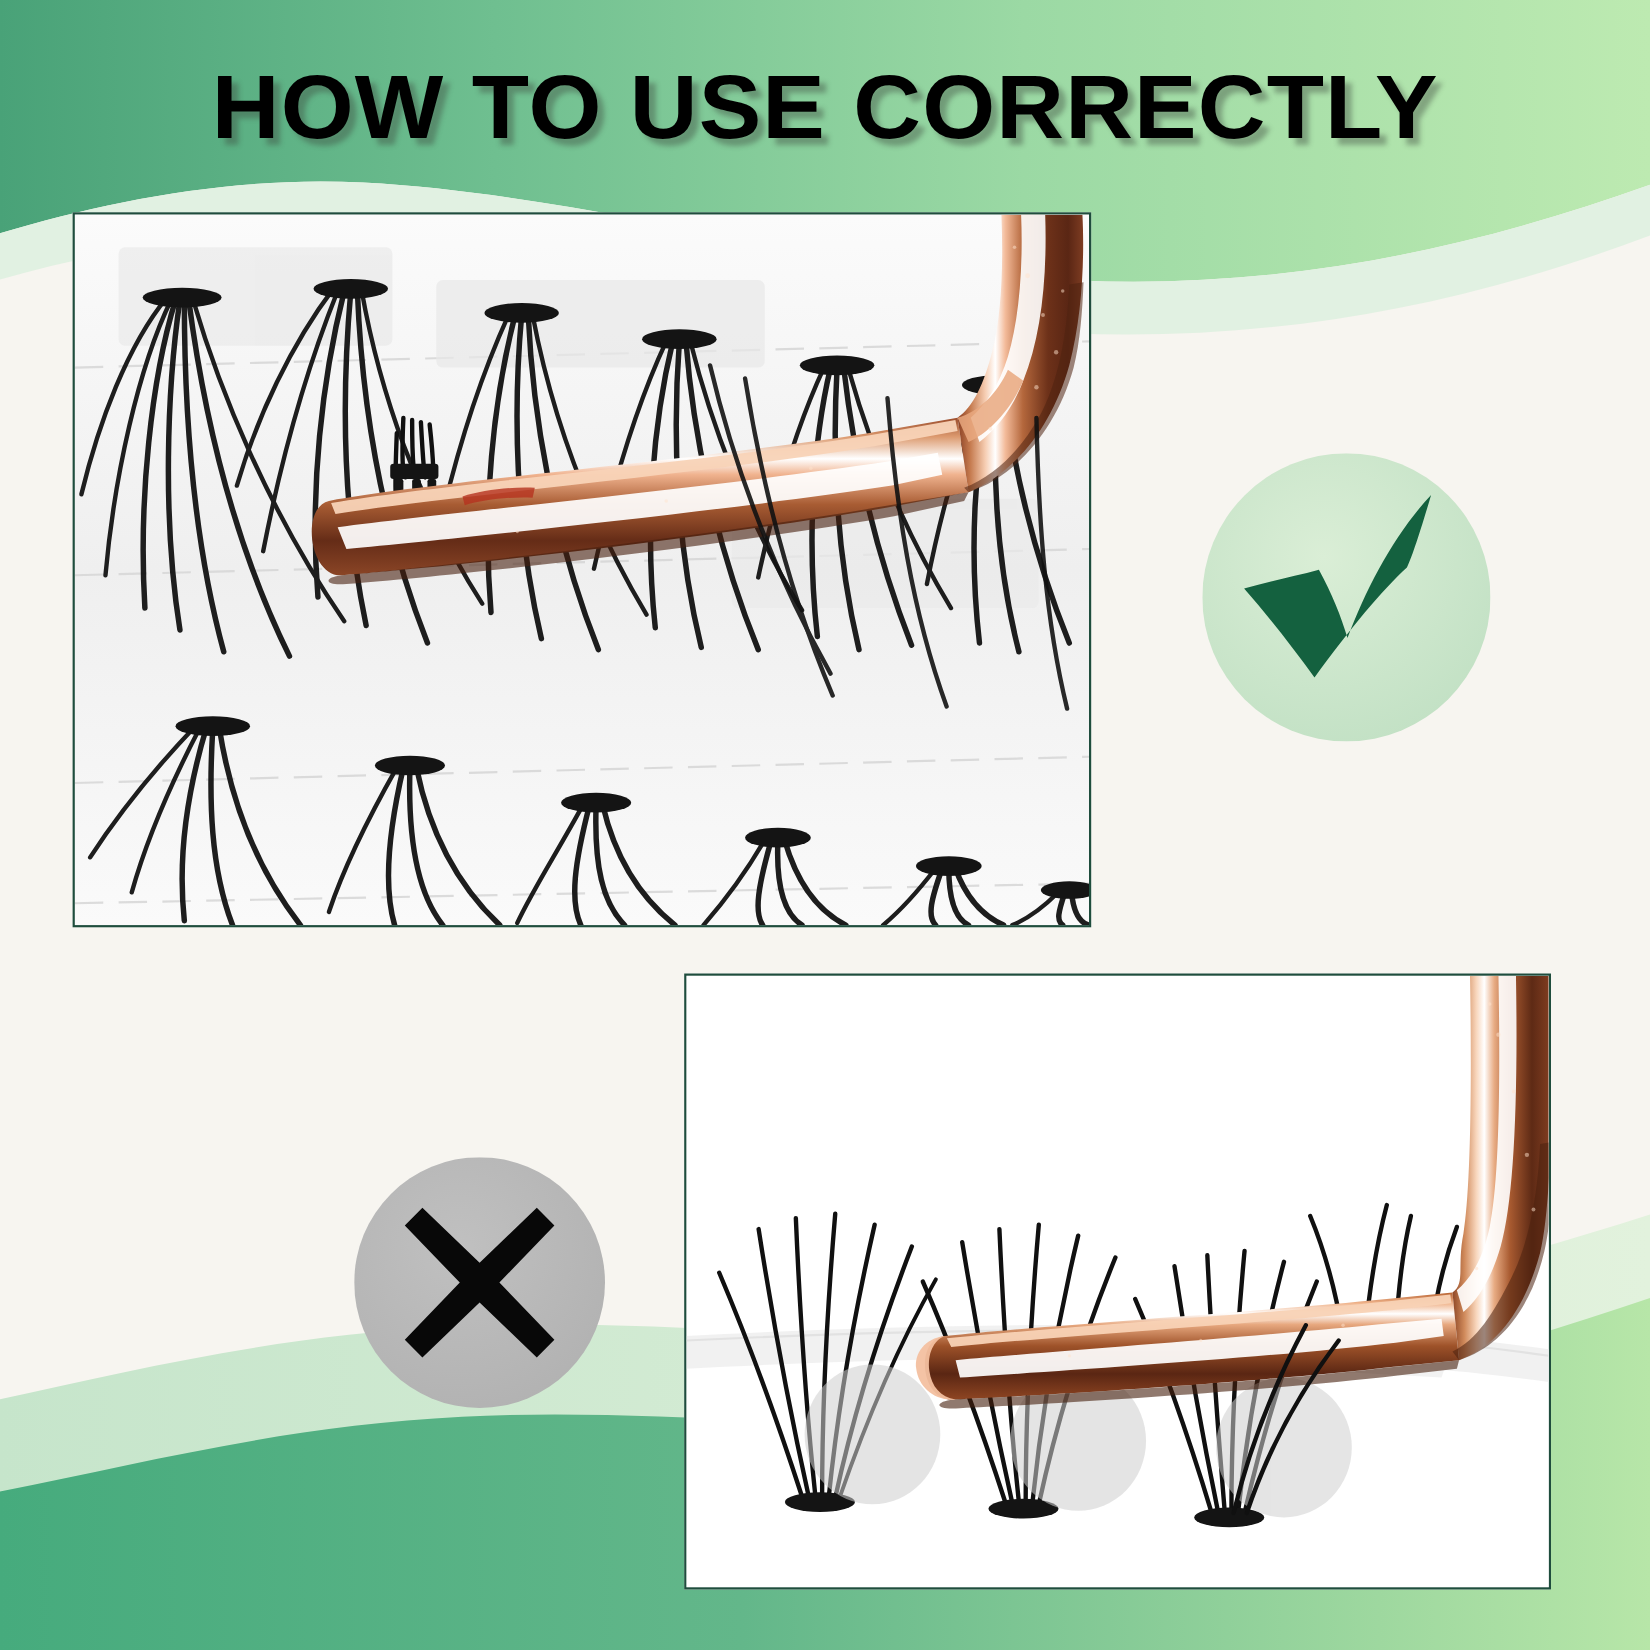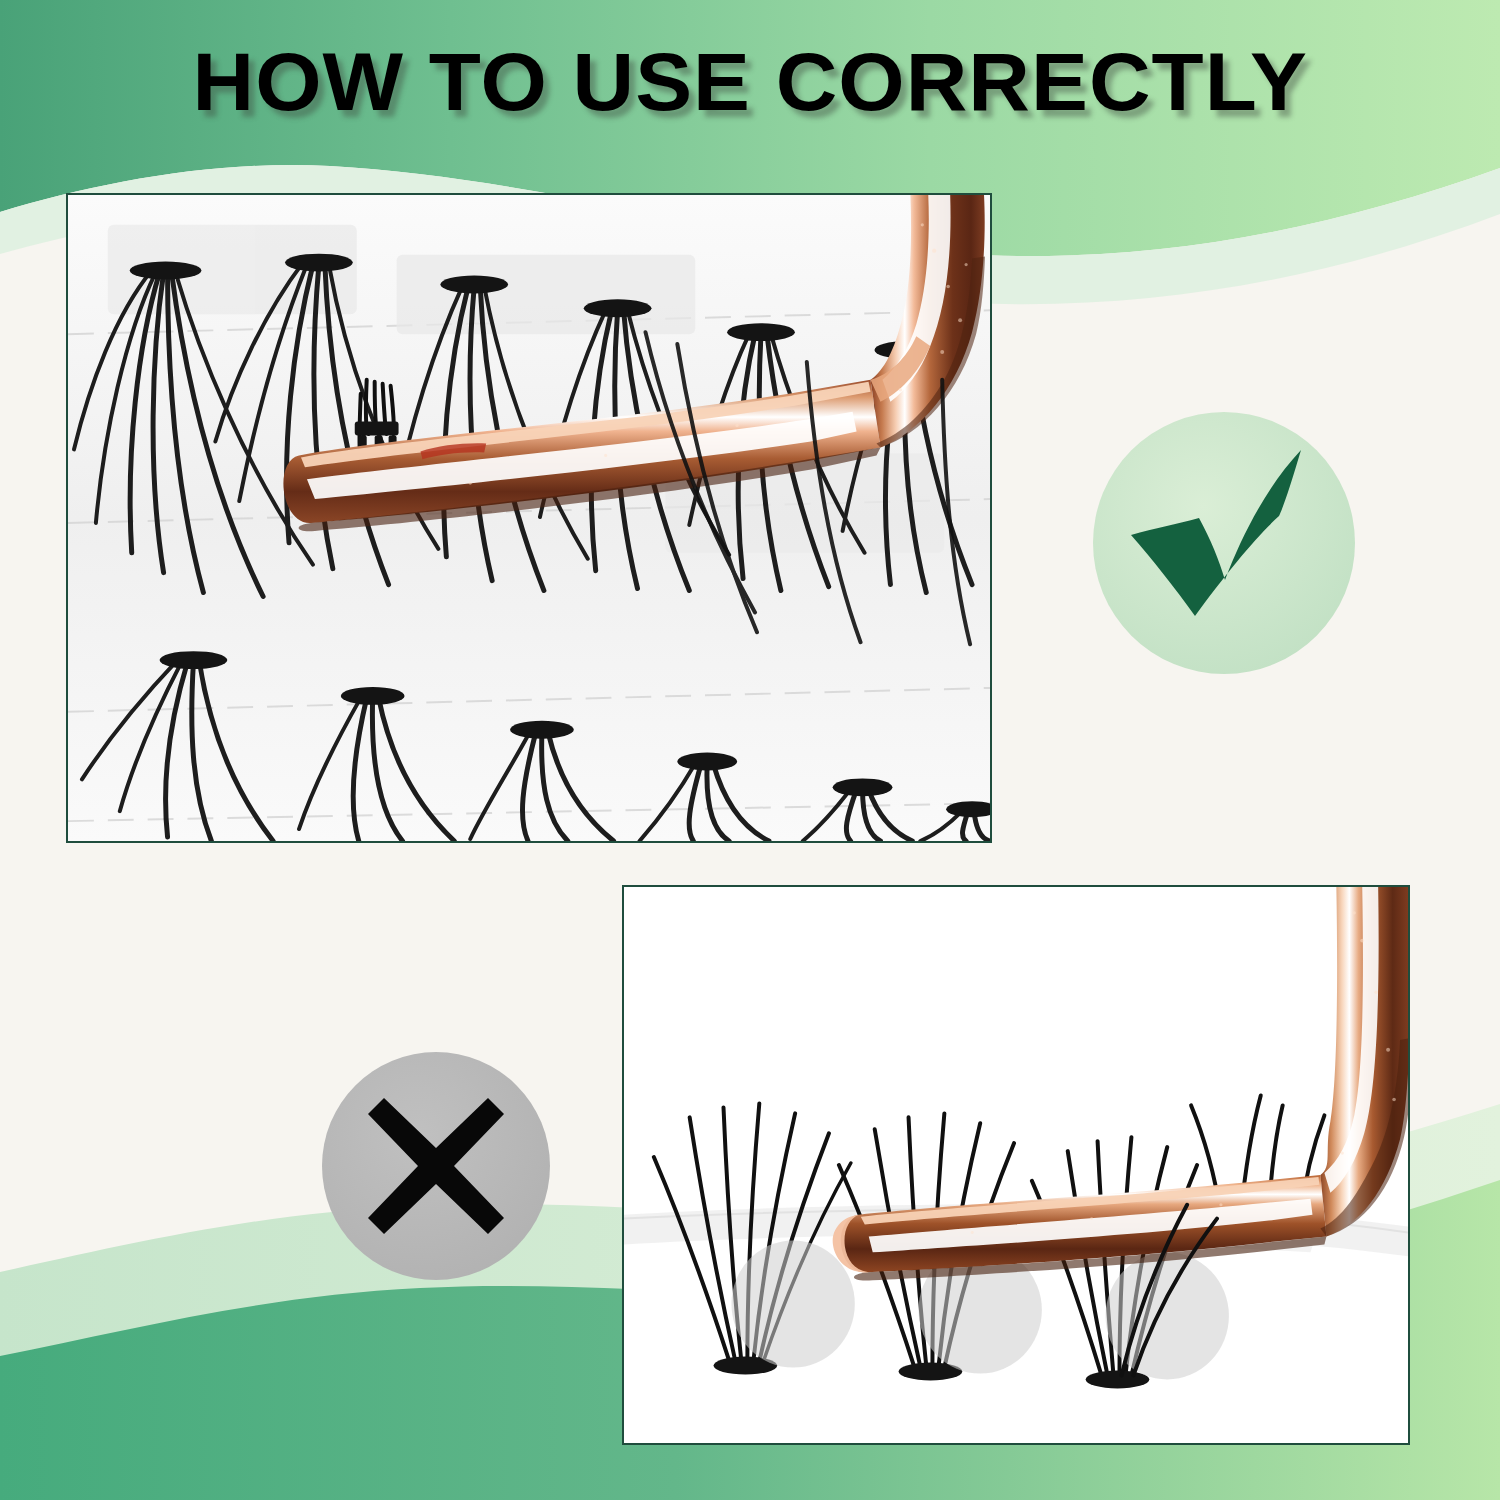--- a/index.html
+++ b/index.html
@@ -9,21 +9,21 @@
     font-family:"Liberation Sans","DejaVu Sans",sans-serif;
     position:relative;
   }
   .stage{position:absolute;inset:0;width:1500px;height:1500px;}
 
   
   .bg-waves{position:absolute;inset:0;width:1500px;height:1500px;z-index:0;}
 
   
   .title-wrap{
-    position:absolute;left:0;top:32px;width:1500px;height:100px;
+    position:absolute;left:0;top:48px;width:1500px;height:100px;
     z-index:5;display:flex;align-items:center;justify-content:center;
     pointer-events:none;
   }
   .title{
     font-family:"Liberation Sans Narrow","Liberation Sans","DejaVu Sans",sans-serif;
     font-size:82px;line-height:82px;font-weight:bold;color:#000;
     letter-spacing:1px;white-space:nowrap;
     transform:scaleX(1.04);
     text-shadow:6px 7px 5px rgba(60,70,60,.40);
   }

